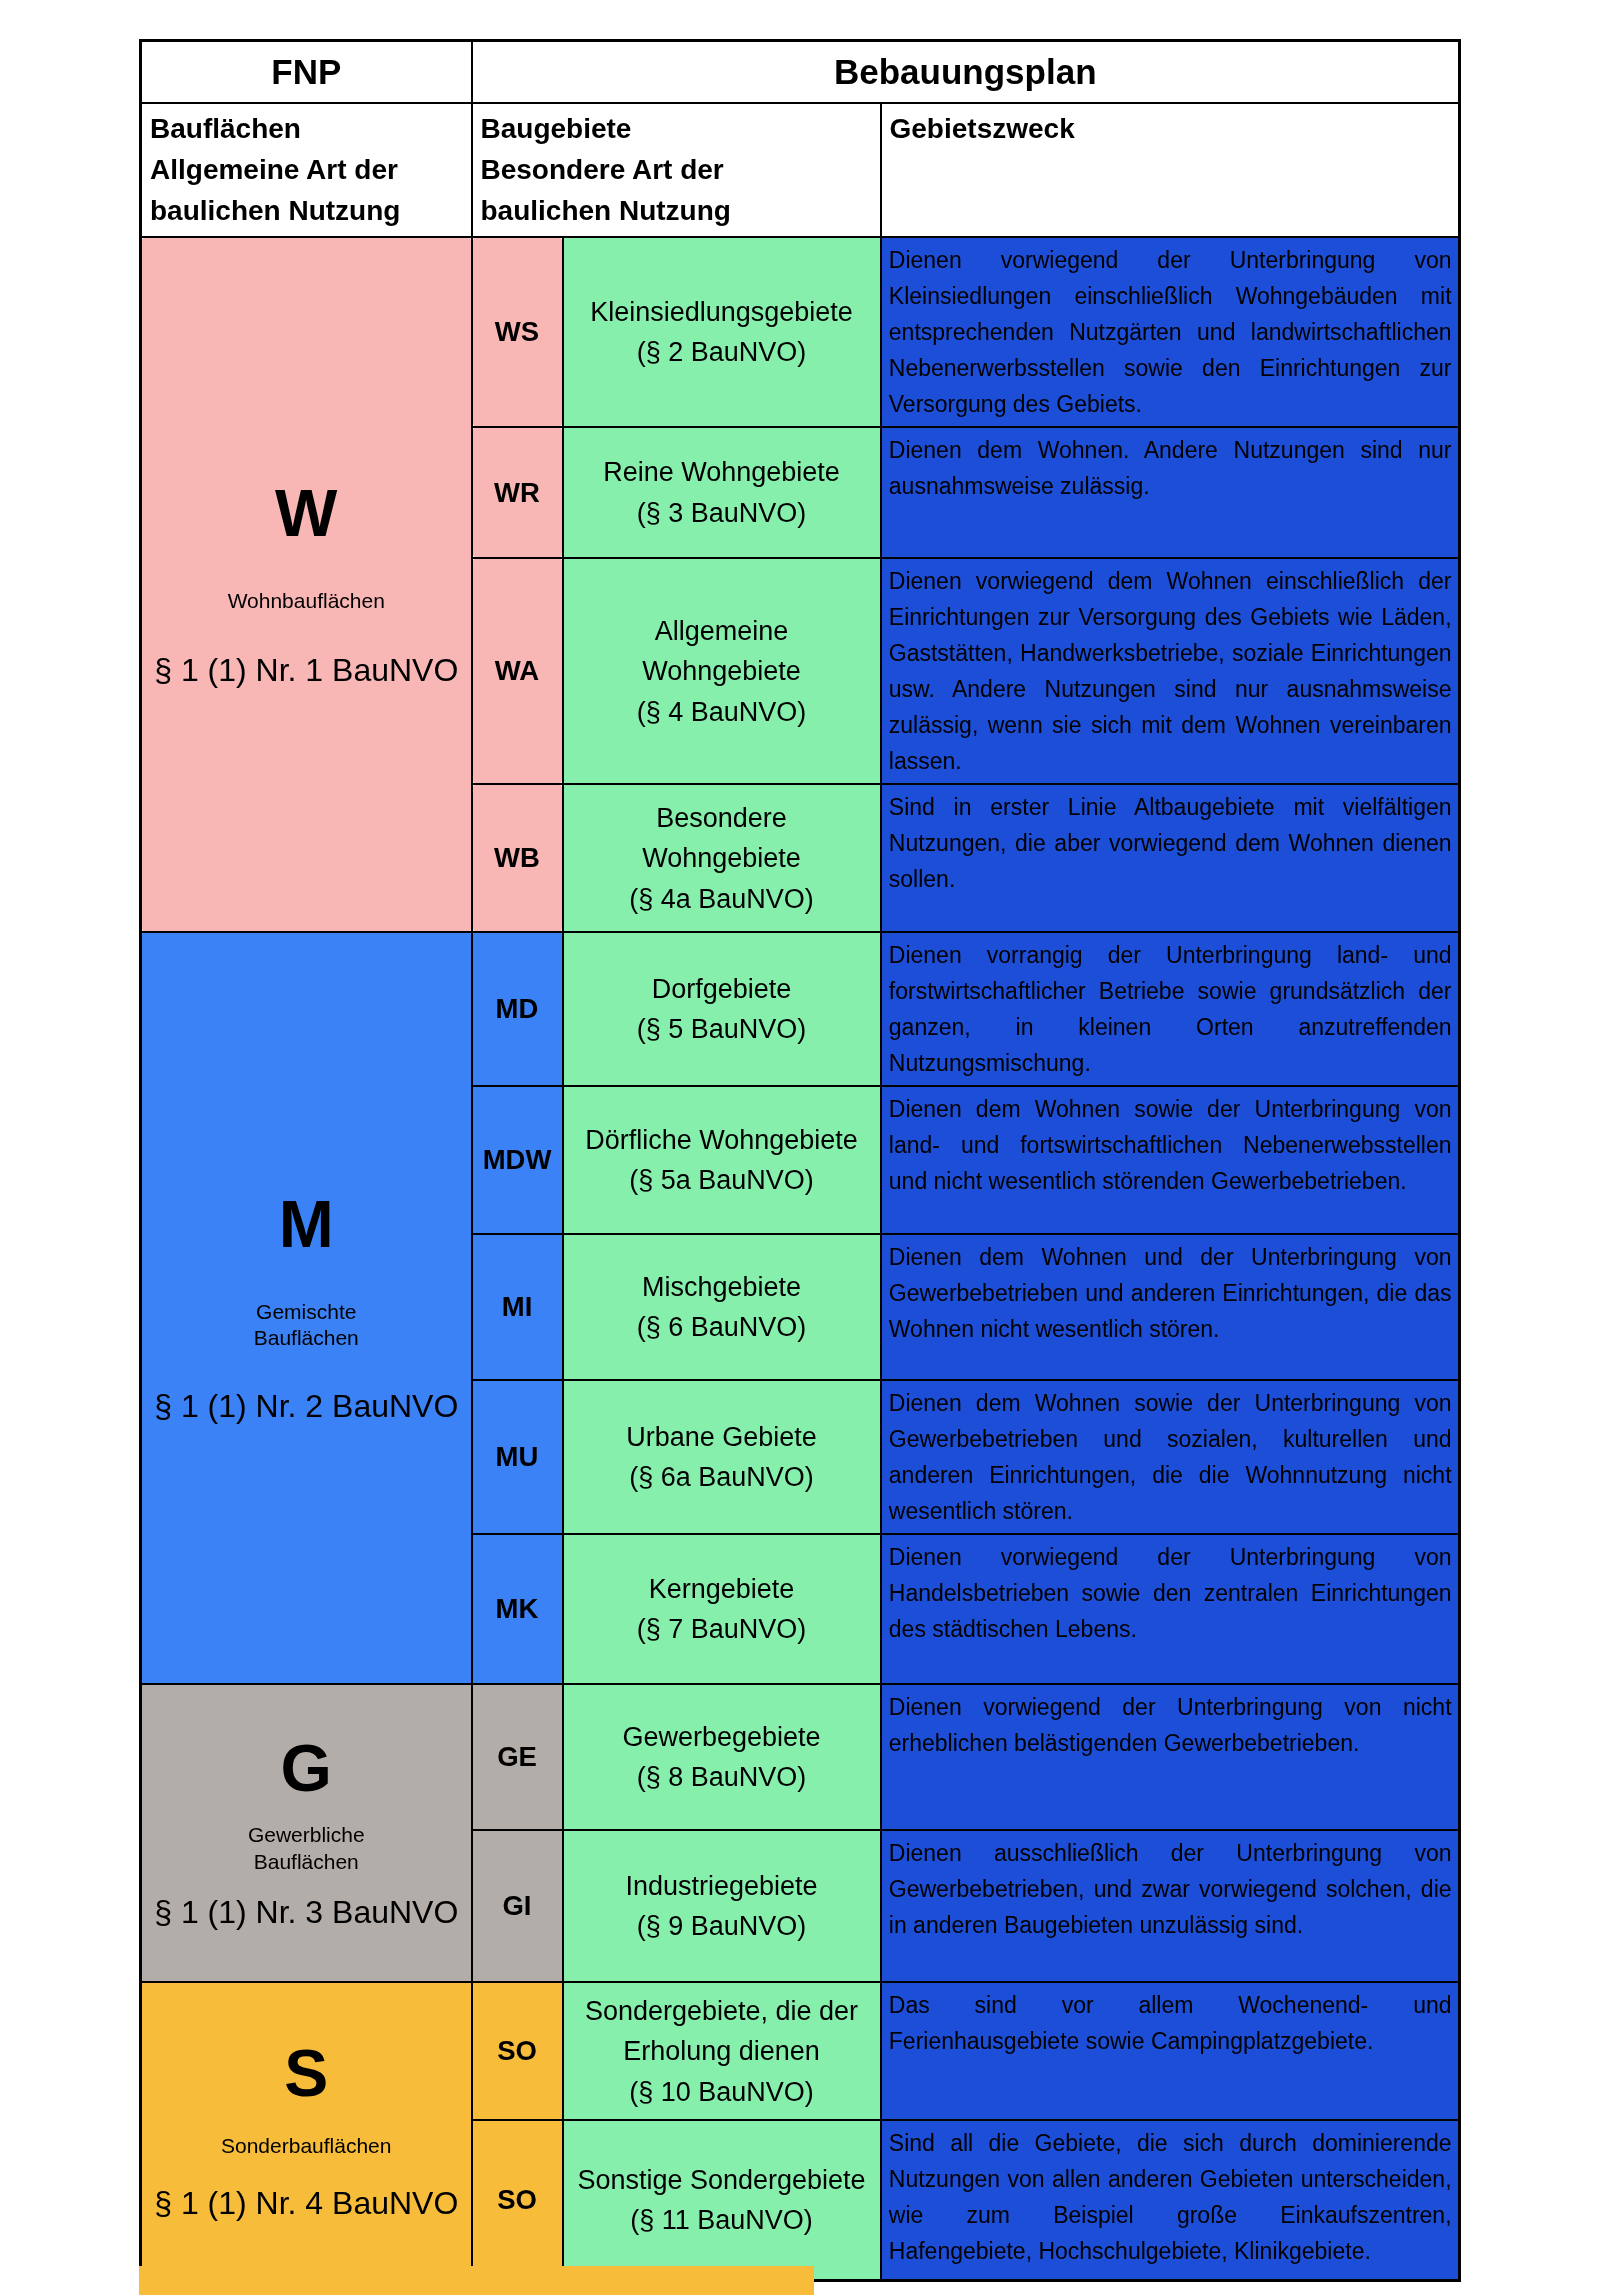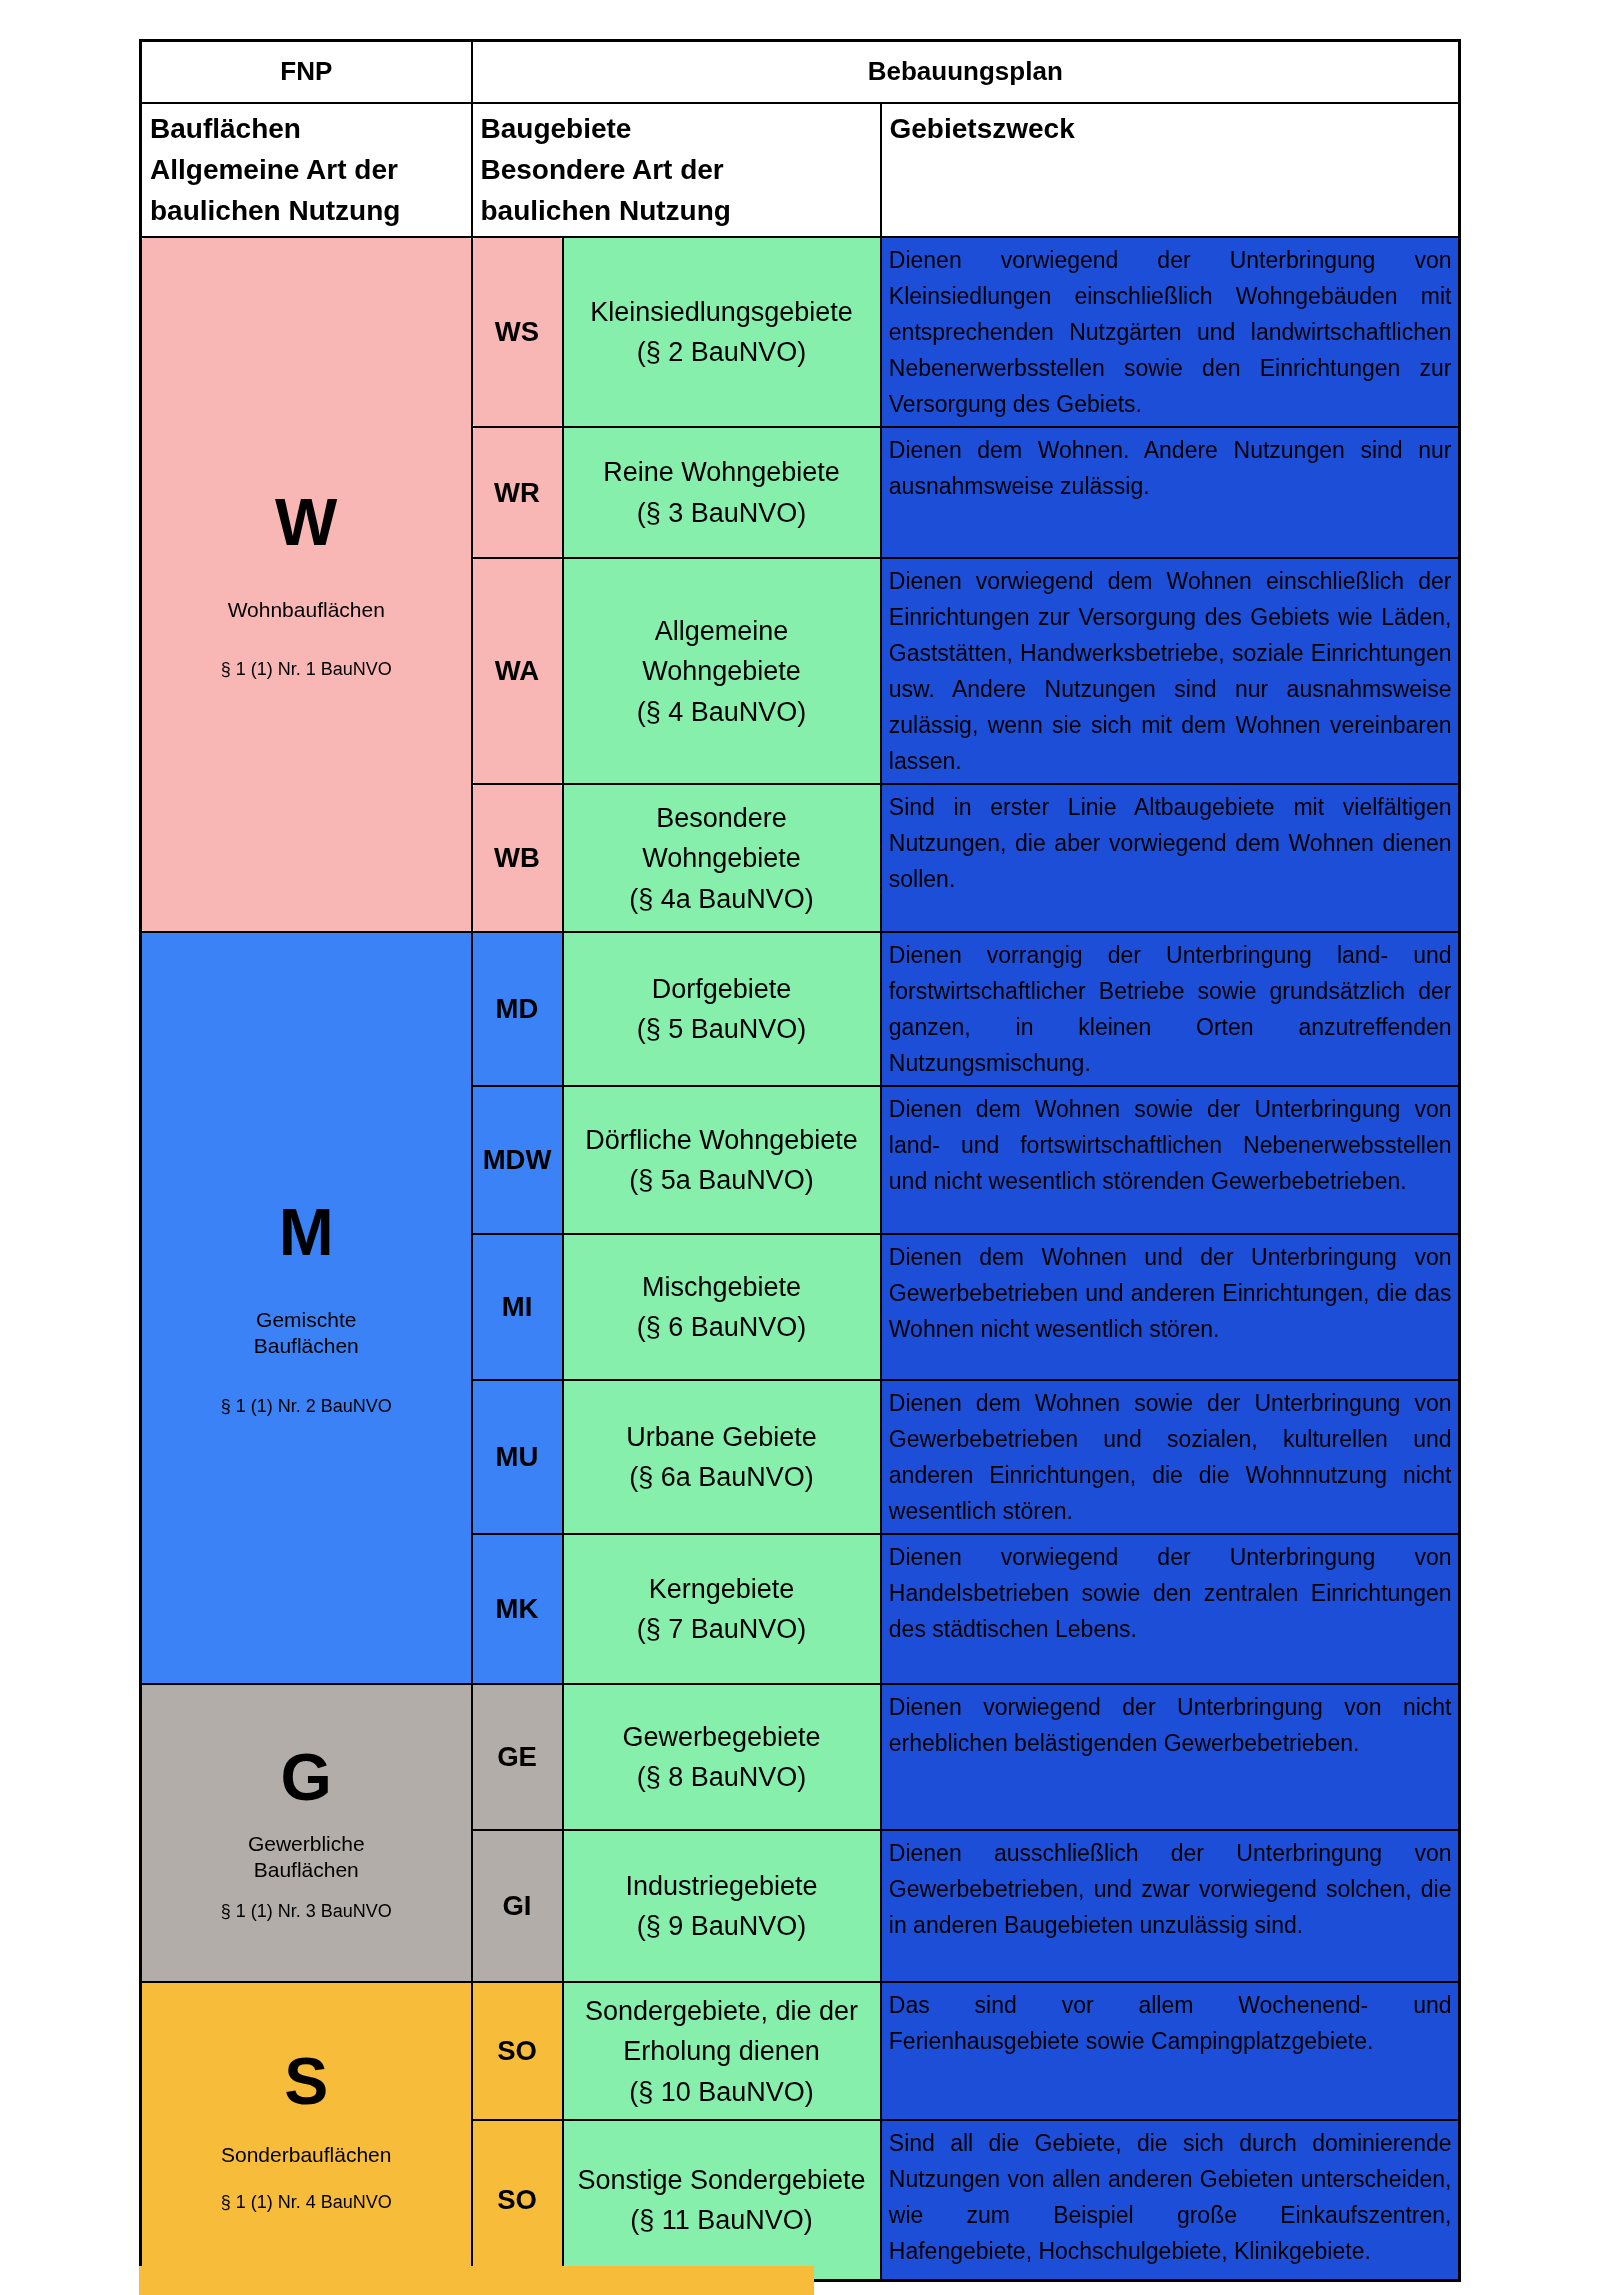--- a/index.html
+++ b/index.html
@@ -8,28 +8,28 @@
     font-family:"Liberation Sans","DejaVu Sans",sans-serif;color:#000;
     overflow:hidden;
   }
   table.fnp-table{
     position:absolute;left:139px;top:39px;width:1319px;
     border-collapse:collapse;table-layout:fixed;
     border:3.2px solid #000;
   }
   td{border:2.4px solid #000;overflow:hidden;}
   
-  td.h1{font-size:26px;font-weight:bold;text-align:center;vertical-align:middle;}
+  td.h1{font-size:35px;font-weight:bold;text-align:center;vertical-align:middle;}
   td.h2{font-size:28px;font-weight:bold;text-align:left;vertical-align:top;
         padding:4.9px 8px;line-height:41px;white-space:pre-line;}
   
   td.group{text-align:center;vertical-align:middle;padding:0 6.5px;}
   .big{font-size:66px;font-weight:bold;margin-bottom:42px;line-height:1;}
   .gname{font-size:21px;margin-bottom:36px;line-height:1.25;white-space:pre-line;}
-  .gref{font-size:18px;line-height:1.2;}
+  .gref{font-size:32px;line-height:1.2;}
   td.c-g .big{margin-bottom:21px}
   td.c-g .gname{margin-bottom:18px}
   td.c-s .big{margin-bottom:27.5px}
   td.c-s .gname{margin-bottom:24px}
   
   td.code{font-size:27.5px;font-weight:bold;text-align:center;vertical-align:middle;}
   
   td.name{font-size:27px;text-align:center;vertical-align:middle;
           line-height:1.5;background:#86efac;padding:0 11.3px;}
   

